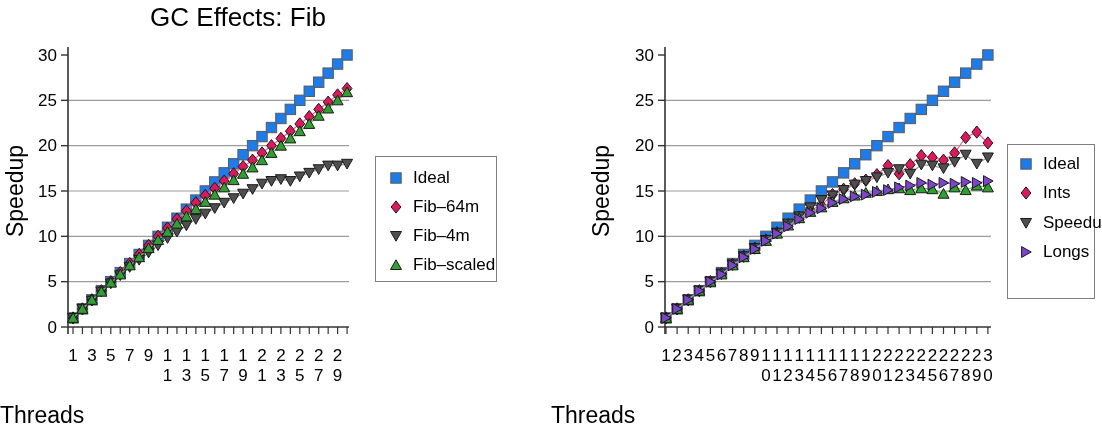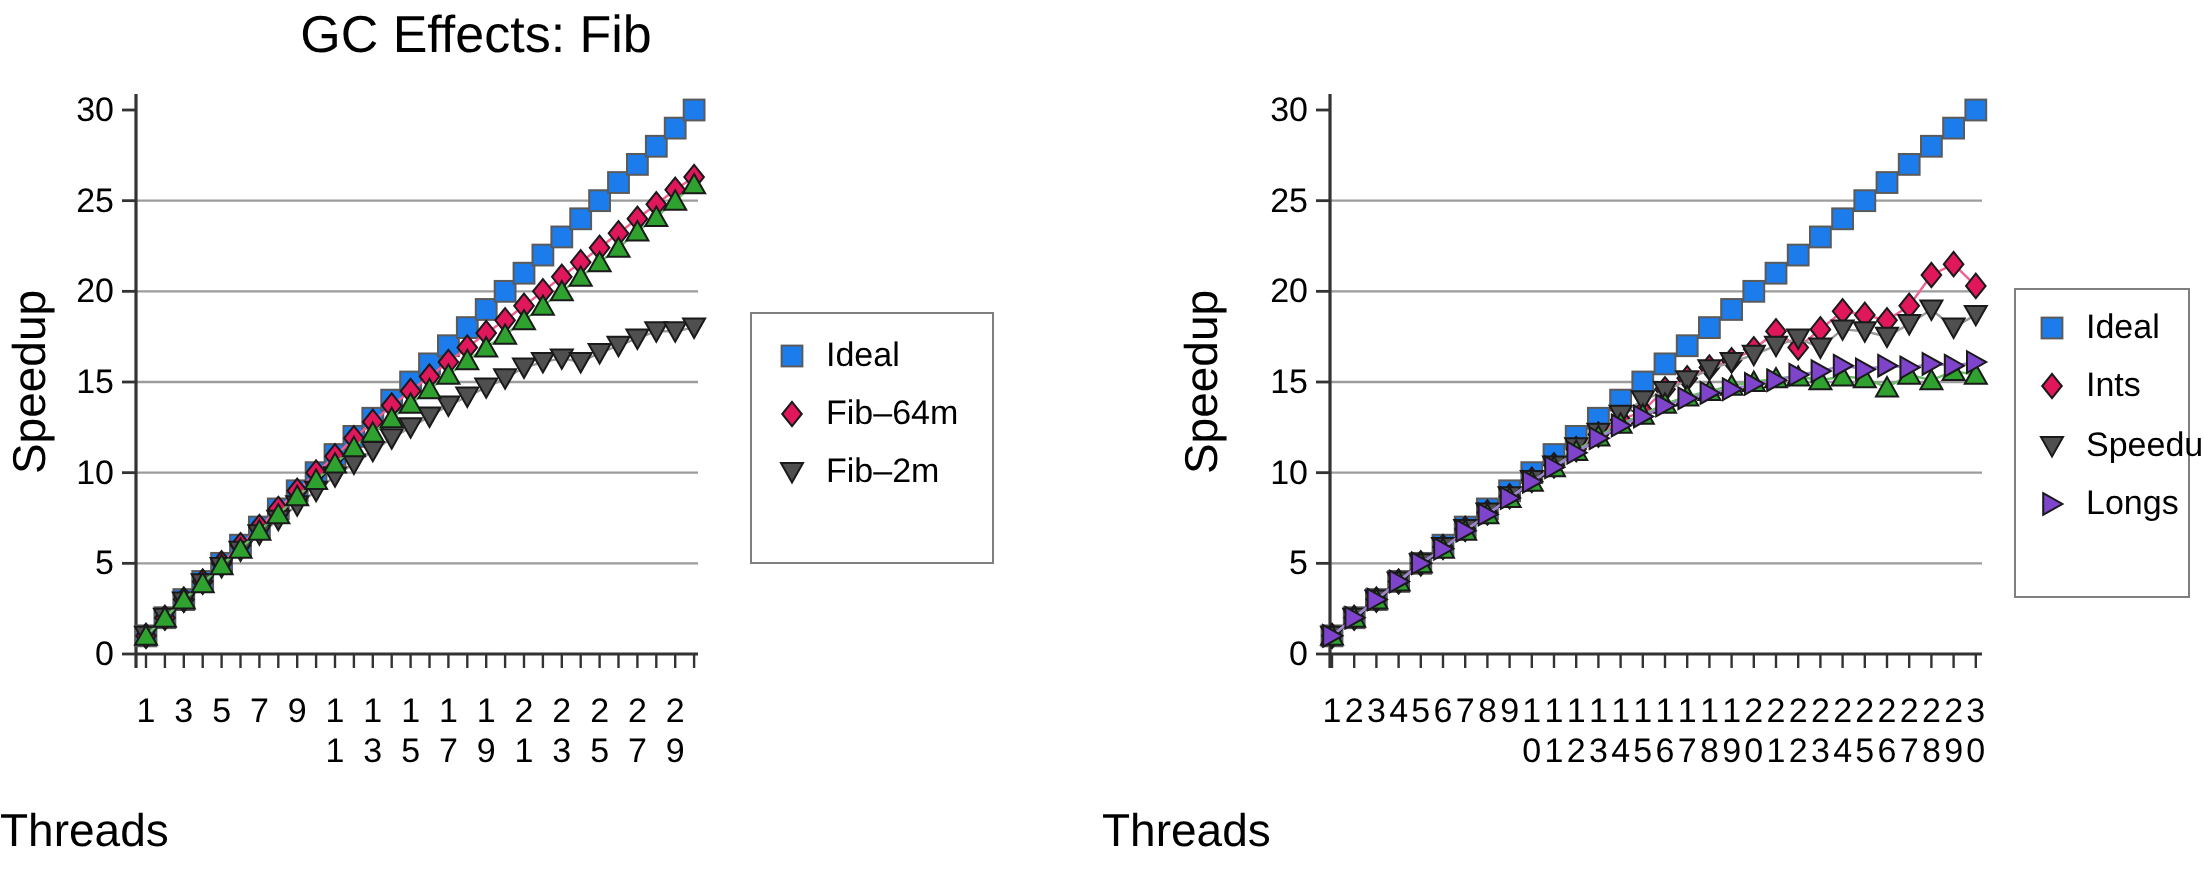--- a/index.html
+++ b/index.html
@@ -249,21 +249,27 @@
       <div class="legend-entry">
         <svg class="lgm" width="16" height="16">
             <path d="M8 1.9000000000000004L12.9 8L8 14.1L3.0999999999999996 8Z" fill="#e0175a" stroke="#1a1a1a" stroke-width="1"></path>
           </svg>
         <span class="lgt">Fib–64m</span>
       </div>
       <div class="legend-entry">
         <svg class="lgm" width="16" height="16">
             <path d="M2.5 3.5L13.5 3.5L8 13.2Z" fill="#4f4f4f" stroke="#1a1a1a" stroke-width="1"></path>
           </svg>
-        <span class="lgt">Fib–2m</span>
+        <span class="lgt">Fib–4m</span>
+      </div>
+      <div class="legend-entry">
+        <svg class="lgm" width="16" height="16">
+            <path d="M8 2.8L13.5 12.5L2.5 12.5Z" fill="#2fa12f" stroke="#1a1a1a" stroke-width="1"></path>
+          </svg>
+        <span class="lgt">Fib–scaled</span>
       </div>
     </div>
   </section>
 
   <section class="chart c1">
     <div class="ylab">Speedup</div>
     <svg class="plot" viewBox="0 0 551 440">
         <line x1="114" y1="281.6666666666667" x2="440" y2="281.6666666666667" stroke="#9c9c9c" stroke-width="1.2"></line>
         <line x1="114" y1="236.33333333333334" x2="440" y2="236.33333333333334" stroke="#9c9c9c" stroke-width="1.2"></line>
         <line x1="114" y1="191" x2="440" y2="191" stroke="#9c9c9c" stroke-width="1.2"></line>

